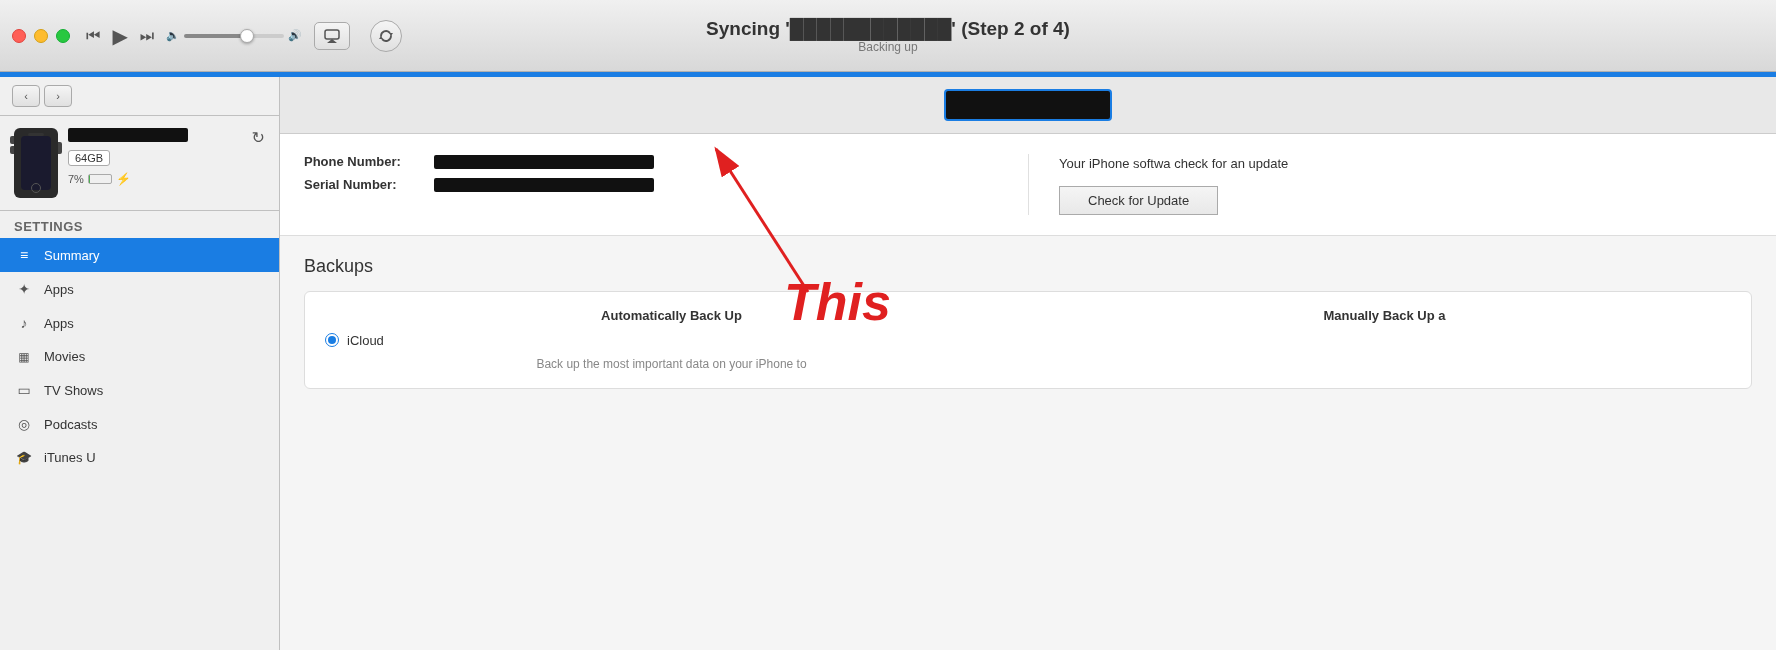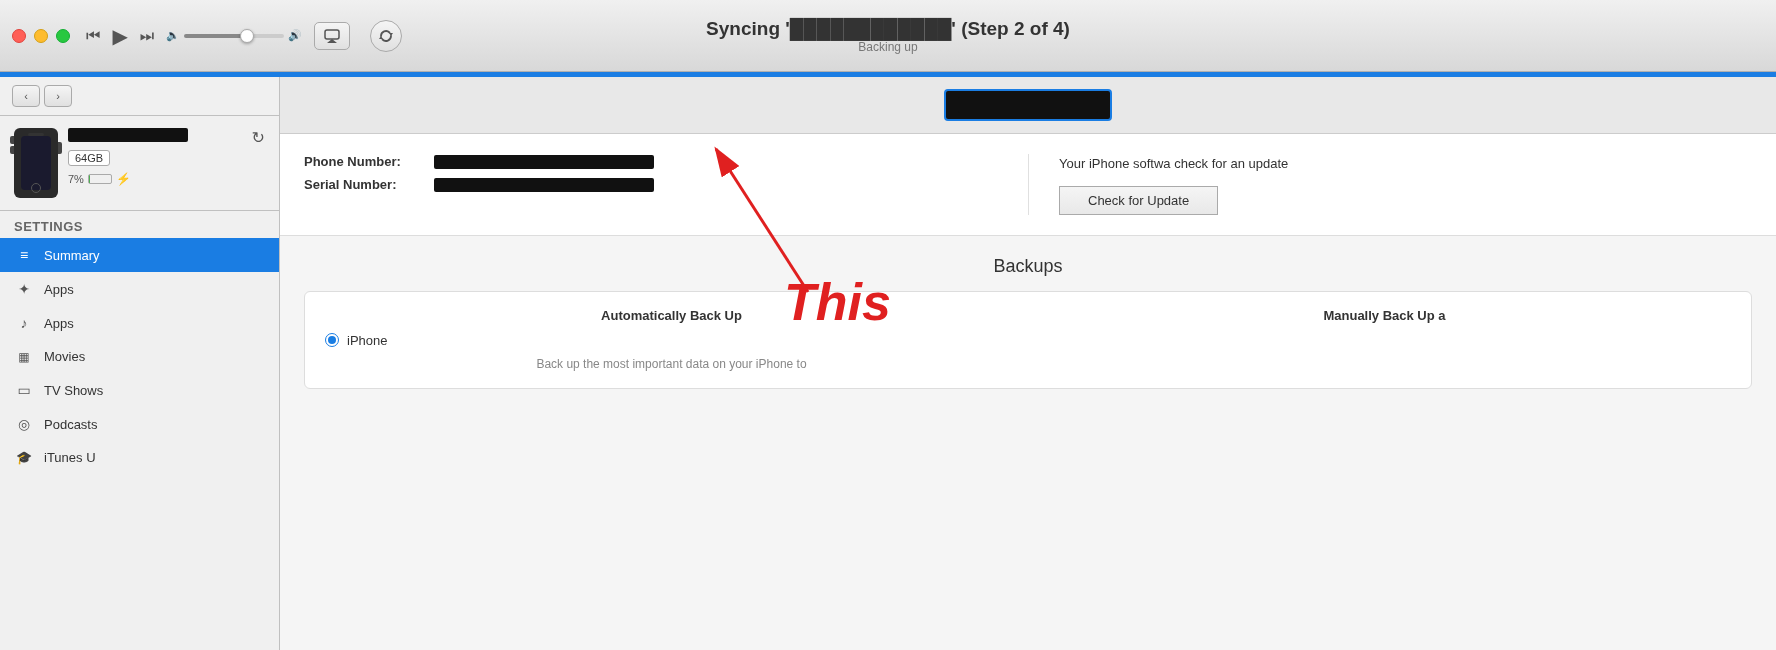--- a/index.html
+++ b/index.html
@@ -366,21 +366,20 @@
 
     
     .backups-section {
       padding: 20px 24px;
     }
     .backups-title {
       font-size: 18px;
       font-weight: 300;
       color: #333;
       margin-bottom: 14px;
-      text-align: center;
     }
 
     .backups-card {
       background: white;
       border: 1px solid #ddd;
       border-radius: 6px;
       padding: 16px 20px;
       text-align: center;
     }
     .backups-grid {
@@ -600,21 +599,21 @@
     </div>
 
     <div class="backups-section">
       <div class="backups-title">Backups</div>
       <div class="backups-card">
         <div class="backups-grid">
           <div>
             <div class="backup-col-title">Automatically Back Up</div>
             <div class="backup-option">
               <div class="radio-btn selected"></div>
-              <span>iPhone</span>
+              <span>iCloud</span>
             </div>
             <div class="backup-desc">Back up the most important data on your iPhone to</div>
           </div>
           <div>
             <div class="backup-col-title">Manually Back Up a</div>
           </div>
         </div>
       </div>
     </div>
 

